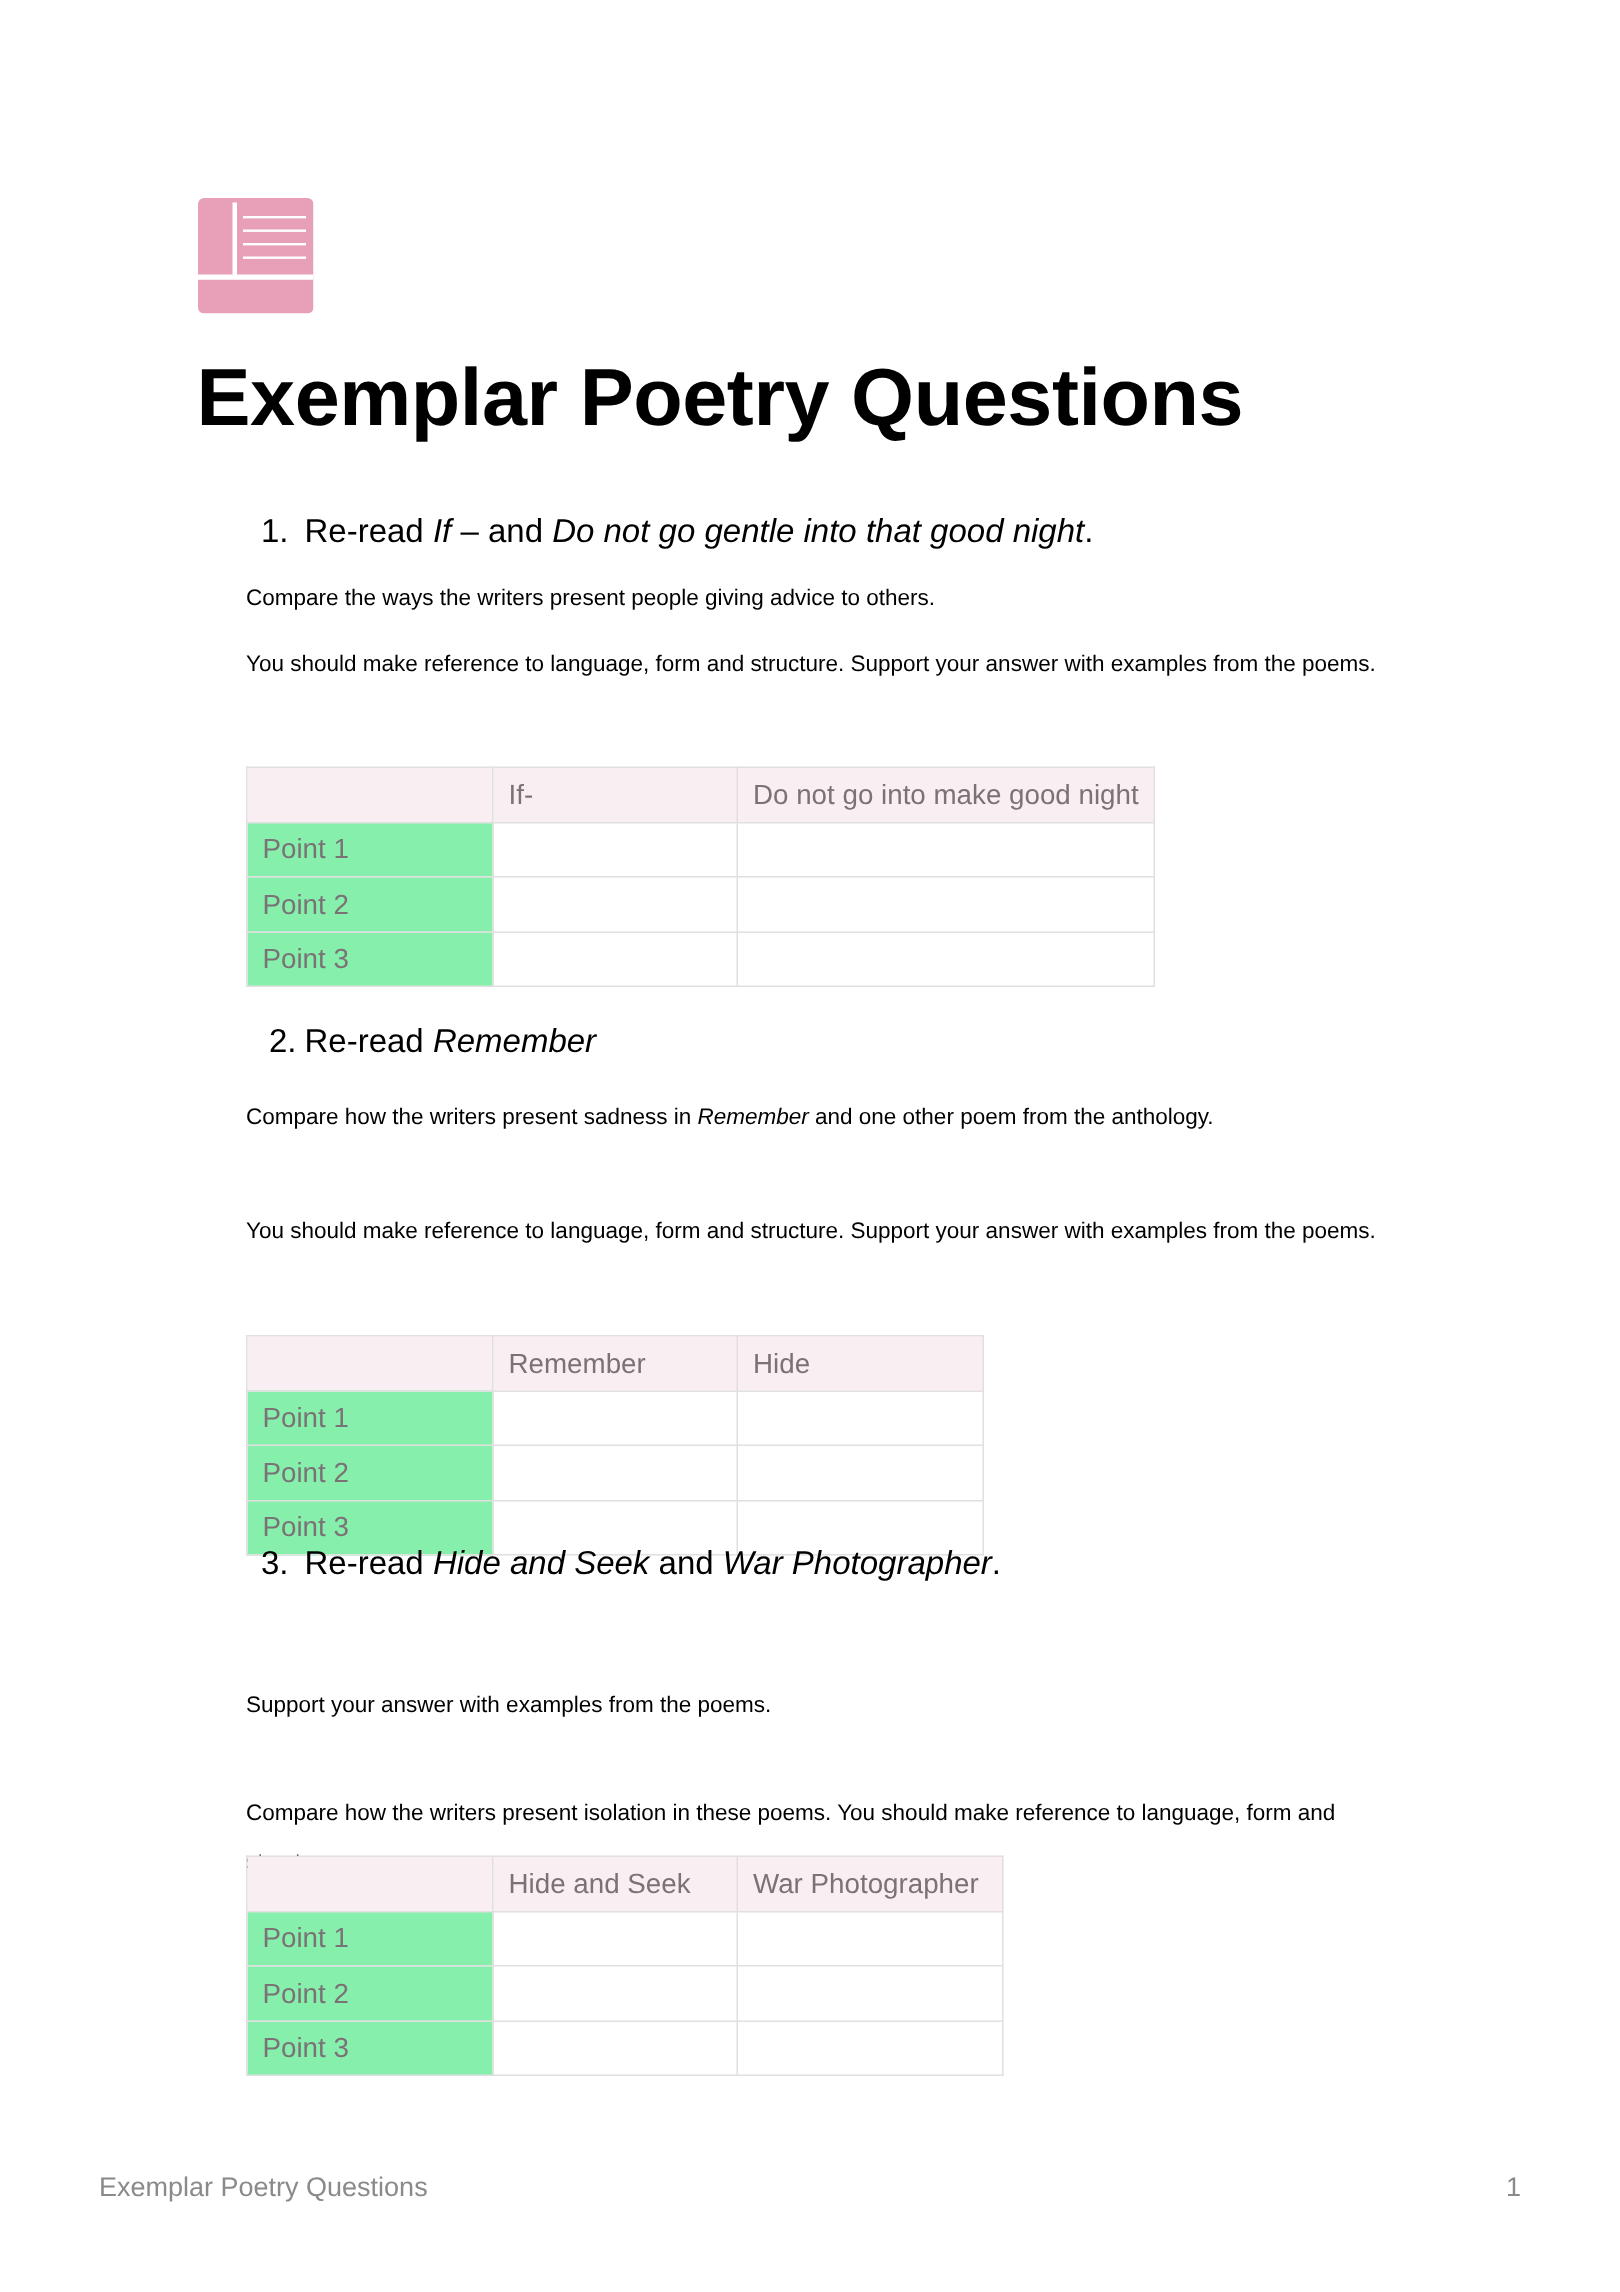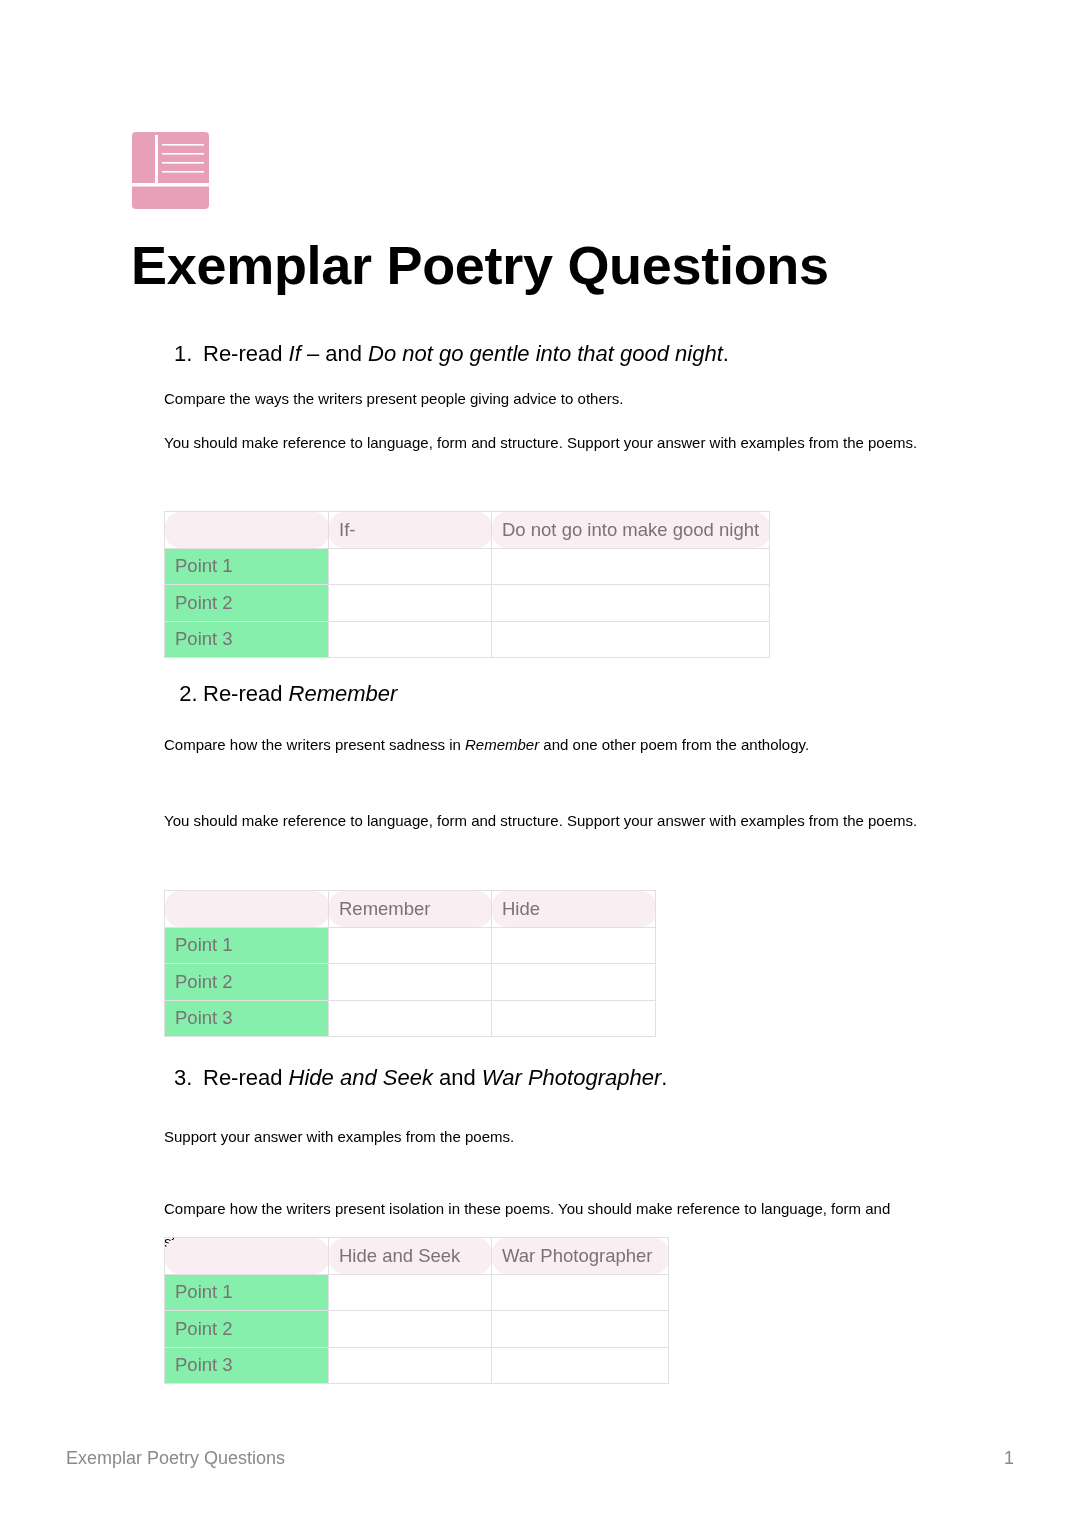--- a/index.html
+++ b/index.html
@@ -61,21 +61,21 @@
     color: #7b7276;
   }
   table.grid td {
     border: 1.5px solid #e2dfe0;
     height: 36.5px;
     padding: 0 10px;
     vertical-align: middle;
     white-space: nowrap;
     box-sizing: border-box;
   }
-  table.grid tr.head td { background: #f9eff2; border-radius: 15px; }
+  table.grid tr.head td { background: #f9eff2; }
   table.grid td.rowlabel { background: #86efac; }
   .footer-title {
     position: absolute;
     left: 66px;
     top: 1448px;
     font-size: 18px;
     color: #8a8a8a;
     white-space: nowrap;
   }
   .footer-page {
@@ -168,21 +168,21 @@
     <td></td>
   </tr>
   <tr>
     <td class="rowlabel">Point 3</td>
     <td></td>
     <td></td>
   </tr>
 </tbody>
   </table>
 
-<div class="q-heading" style="top:1064px;">
+<div class="q-heading" style="top:1028px;">
   <span class="num">3.</span><span>Re-read </span><em>Hide and Seek</em><span> and </span><em>War Photographer</em><span>.</span>
 </div>
 <p class="para" style="top:1164px;margin-top:28px;">Compare how the writers present isolation in these poems. You should make reference to language, form and structure.</p>
 <p class="para" style="top:1120px;">Support your answer with examples from the poems.</p>
 
 <table class="grid" style="top:1237px;">
   <colgroup>
       <col style="width:164px">
       <col style="width:163px">
       <col style="width:177px">

